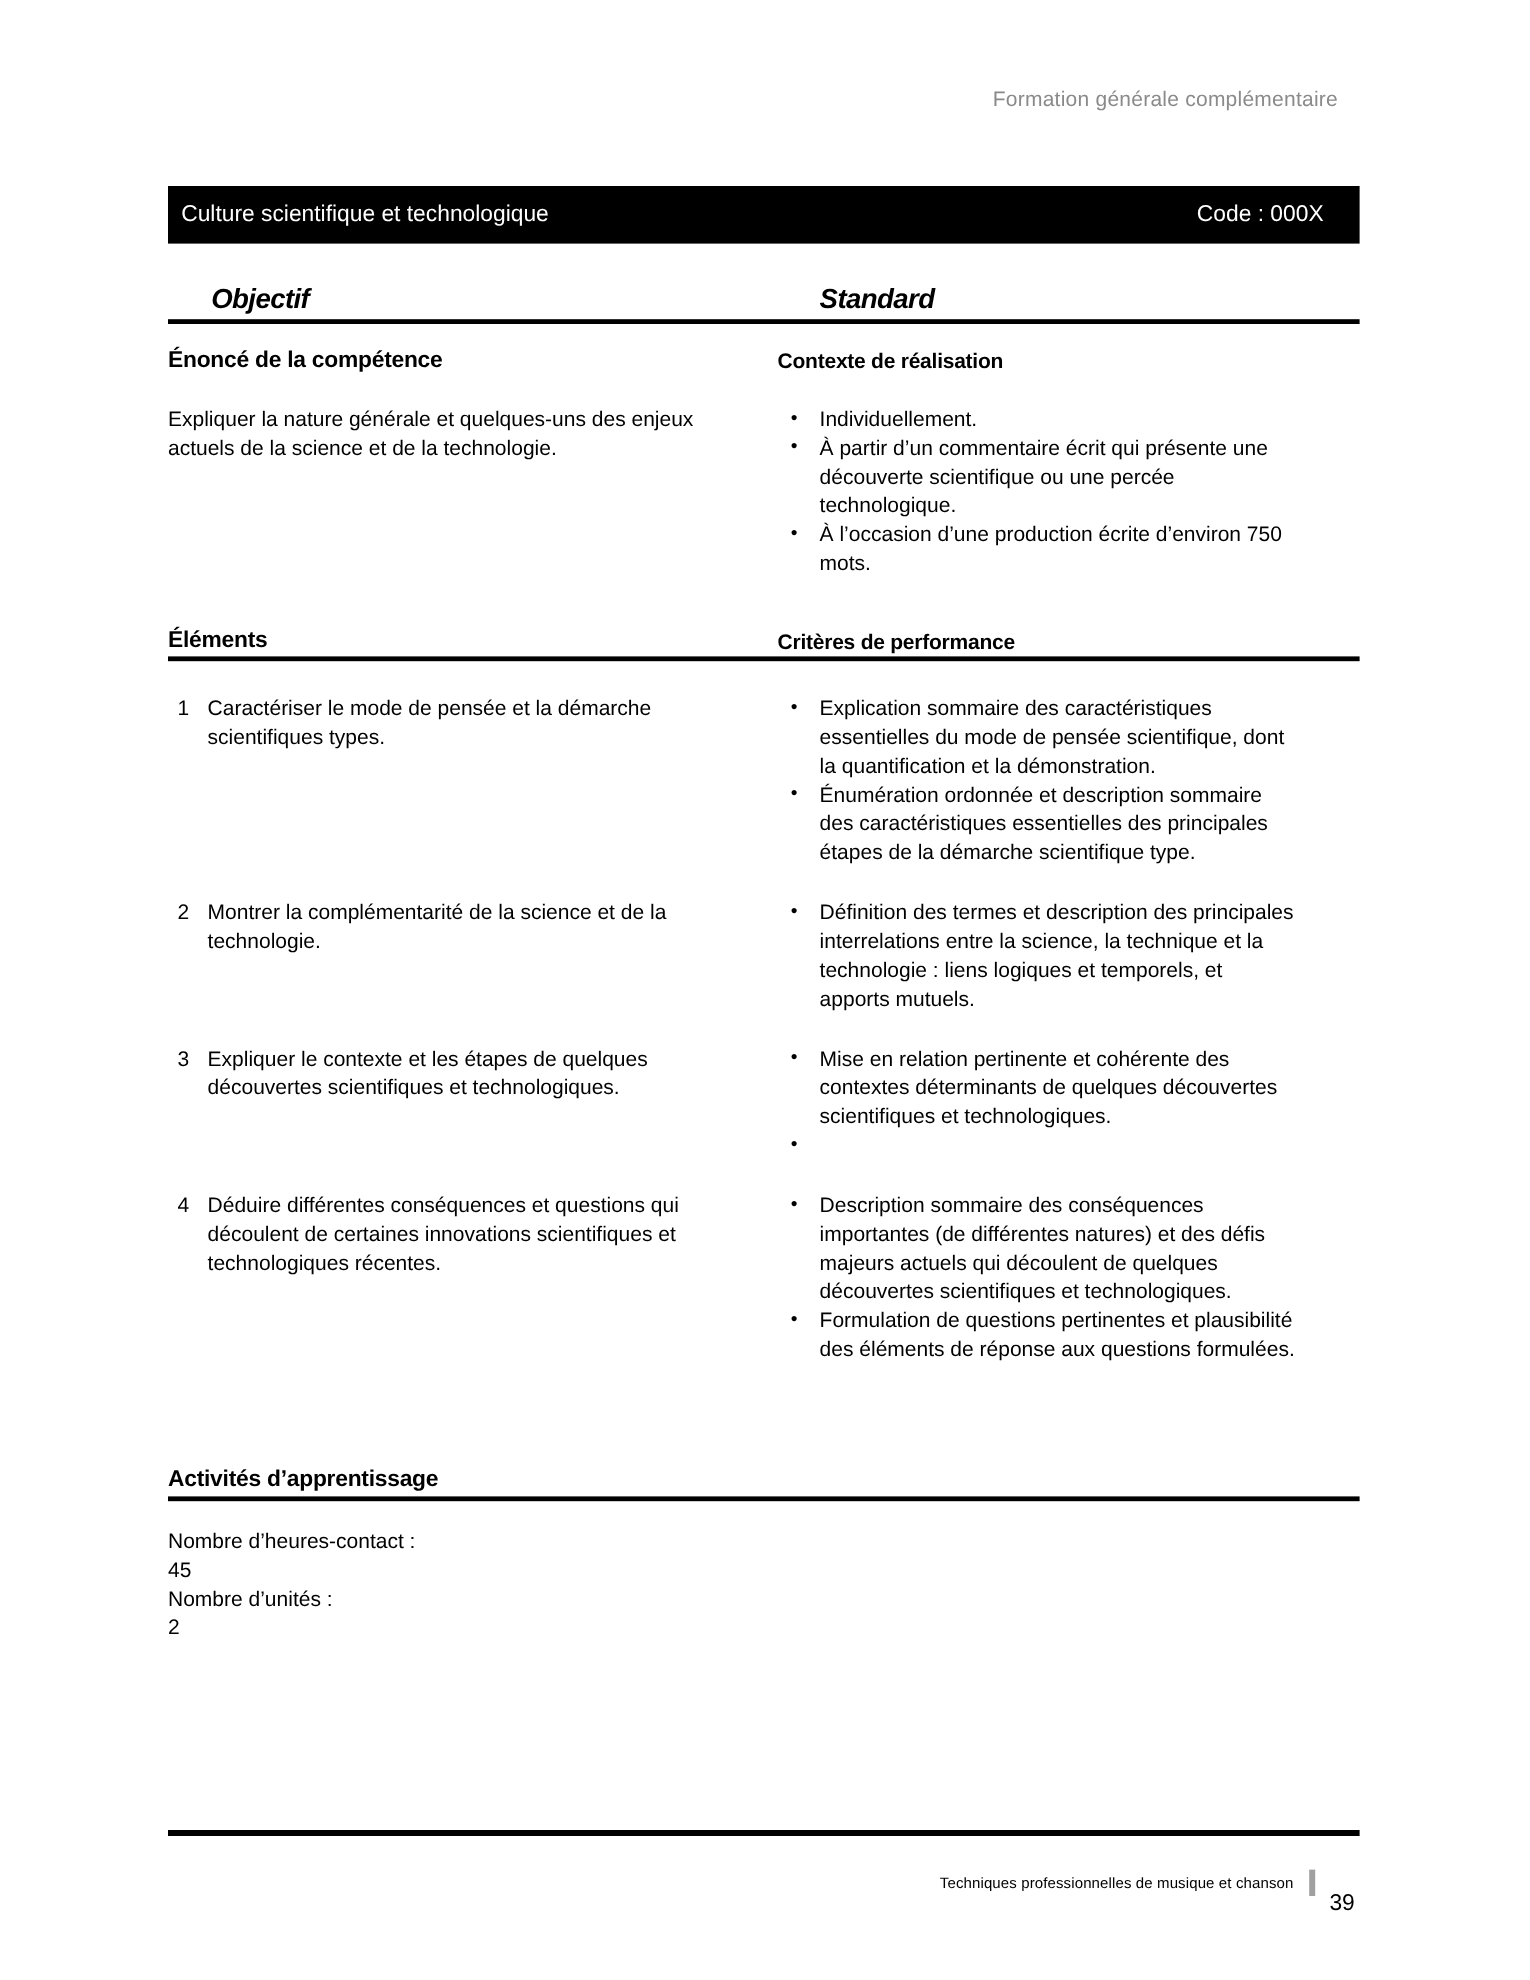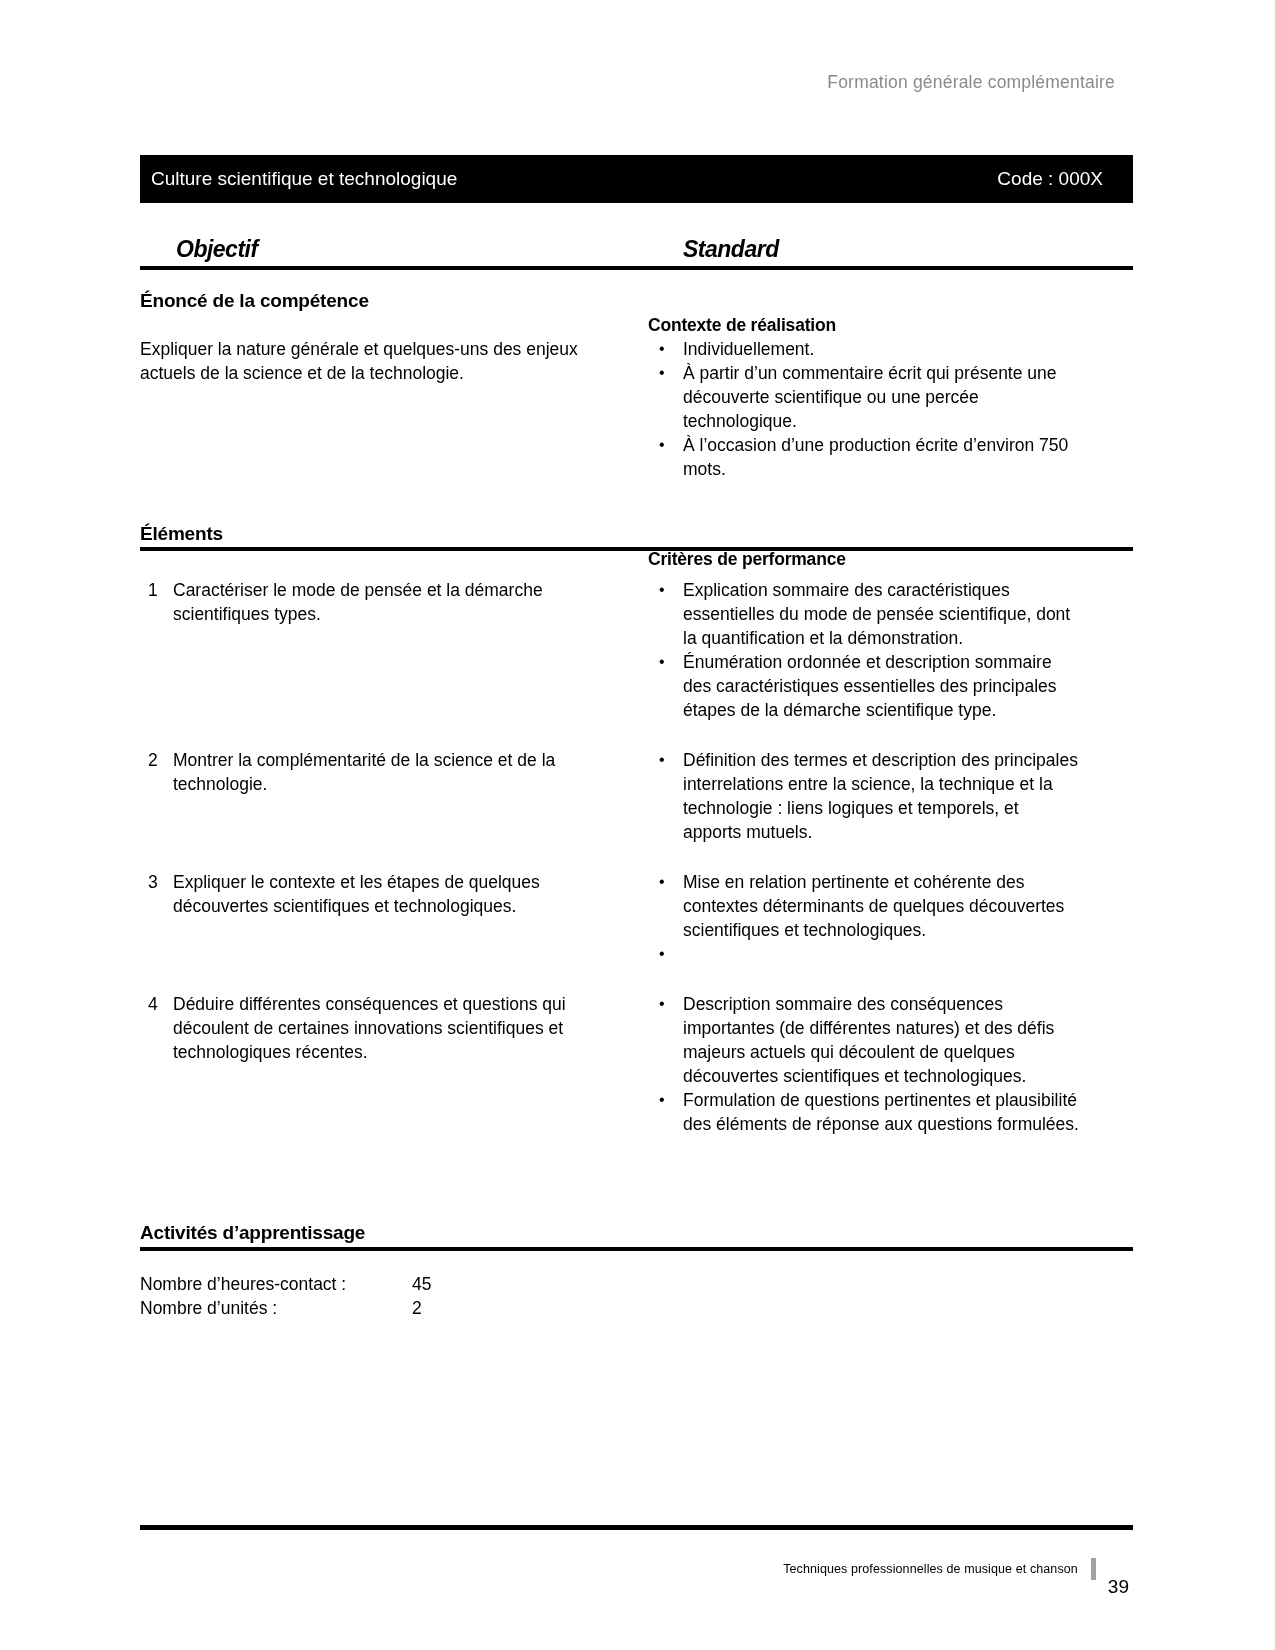--- a/index.html
+++ b/index.html
@@ -38,21 +38,21 @@
     font-size: 23px; font-weight: bold; font-style: italic; letter-spacing: -0.5px;
   }
 
   .rule { position: absolute; left: 0; width: 100%; background: var(--rule, #000); }
   .rule-1 { top: 266px; height: 4px; }
   .rule-2 { top: 547px; height: 4px; }
   .rule-3 { top: 1247px; height: 4px; }
   .rule-footer { top: 1525px; height: 5px; }
 
   .lheading { font-size: 19px; font-weight: bold; letter-spacing: -0.2px; }
-  .rheading { font-size: 17.5px; font-weight: bold; letter-spacing: -0.2px; margin-top: 24px; }
+  .rheading { font-size: 17.5px; font-weight: bold; letter-spacing: -0.2px; }
 
   
   .s1-head { position: absolute; top: 290px; left: 0; width: 100%; }
   .s1-head .rh { position: absolute; left: 508px; top: 1px; }
   .s1-body { position: absolute; top: 337px; left: 0; width: 100%; }
   .body-text { font-size: 17.5px; line-height: 24px; }
   .ltext { position: absolute; left: 0; top: 0; width: 452px; }
   .rcol { position: absolute; left: 508px; top: 0; width: 485px; }
 
   .bullet { display: flex; }
@@ -65,21 +65,21 @@
   .rows { position: absolute; top: 578px; left: 0; width: 100%; }
   .row { position: relative; margin-bottom: 26px; }
   .row .left { position: absolute; left: 0; top: 0; width: 460px; display: flex; }
   .row .left .num { width: 33px; box-sizing: border-box; padding-left: 8px; }
   .row .left .etext { width: 400px; }
   .row .right { margin-left: 508px; width: 485px; }
 
   
   .act-heading { position: absolute; top: 1222px; left: 0; }
   .act-rows { position: absolute; top: 1272px; left: 0; width: 100%; font-size: 17.5px; line-height: 24px; }
-  .act-row { display: flex; }
+  .act-row { display: flex; flex-direction: column; }
   .act-row .lab { width: 272px; }
 
   
   .footer {
     position: absolute; top: 1540px; left: 0; width: 100%;
     display: flex; align-items: center; justify-content: flex-end;
     box-sizing: border-box; padding-right: 4px;
   }
   .footer .prog { font-size: 12.5px; letter-spacing: 0.1px; }
   .footer .fbar { width: 5px; height: 22px; background: var(--footer-bar, #a0a0a0); margin: 0 12px 0 13px; }

